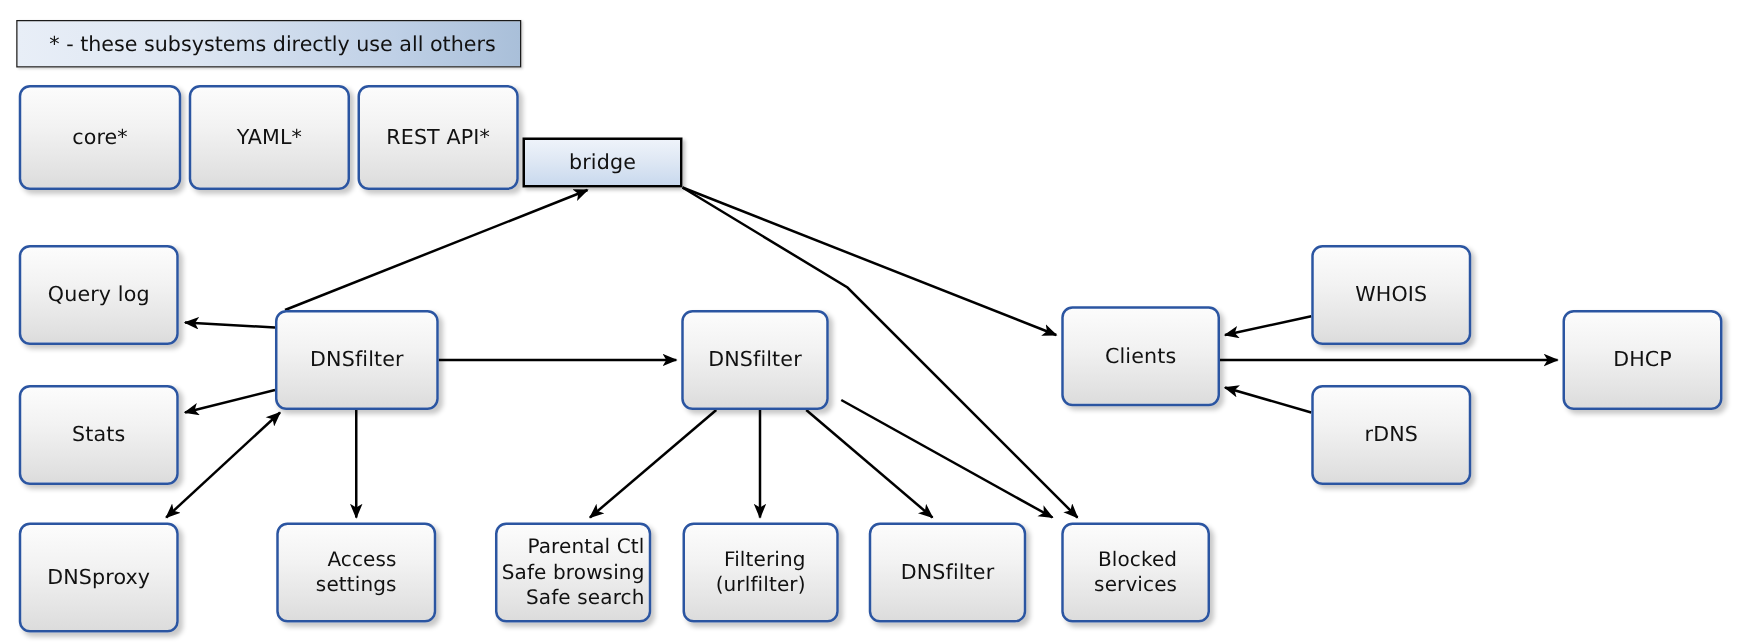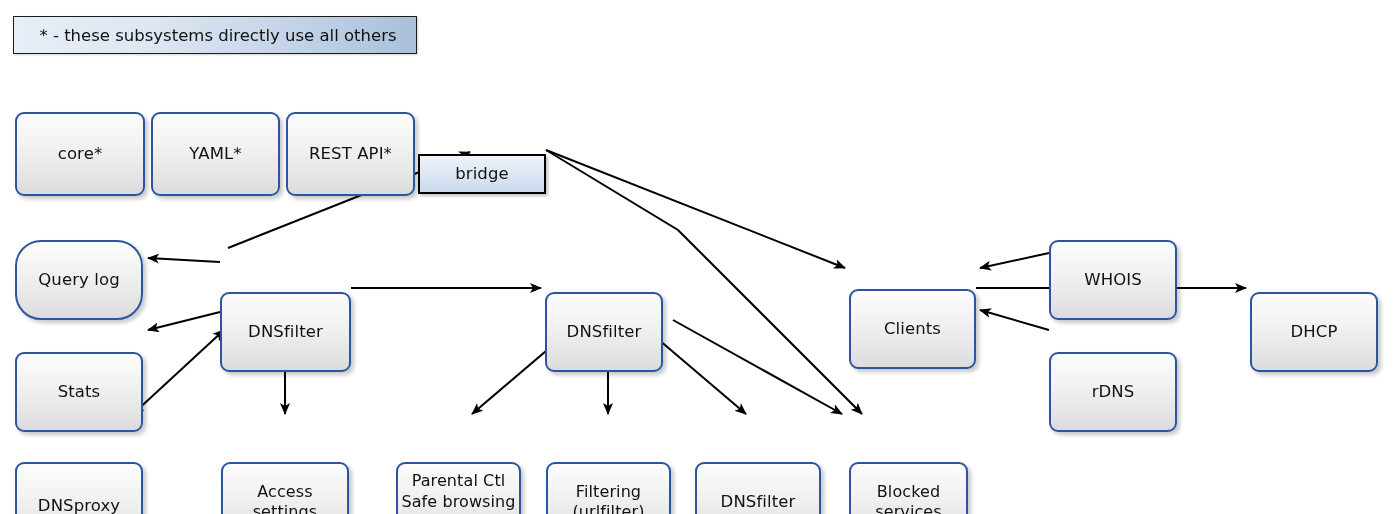--- a/index.html
+++ b/index.html
@@ -28,32 +28,31 @@
     pointer-events: none;
     z-index: 1;
   }
   
   .node {
     position: absolute;
     box-sizing: border-box;
     display: flex;
     align-items: center;
     justify-content: center;
-    text-align: center;
+    text-align: right;
     border: 2px solid #2b55a1;
     border-radius: 9px;
     background: linear-gradient(to bottom, #fcfcfc 0%, #f2f2f2 40%, #e2e2e2 85%, #dcdcdc 100%);
     box-shadow: 3px 3px 4px rgba(0,0,0,0.22);
     color: #111111;
     font-size: 16.5px;
     line-height: 1.28;
     z-index: 2;
     white-space: pre-line;
     letter-spacing: 0.1px;
-    margin-top: 44px;
   }
   .node.small-text {
     font-size: 16px;
   }
   
   .node.bridge {
     border: 2px solid #000000;
     border-radius: 0;
     background: linear-gradient(to bottom, #eef3fa 0%, #dfe8f4 45%, #c9d9ee 100%);
     box-shadow: 2px 2px 3px rgba(0,0,0,0.25);
@@ -123,21 +122,21 @@
 
   <div class="legend-box" id="legend-box" style="left: 13px; top: 16px; width: 404px; height: 38px;">
     <span>* - these subsystems directly use all others</span>
   </div>
 
   <div id="nodes-layer">
       <div class="node" id="node-core" style="left: 15px; top: 68px; width: 130px; height: 84px;"><span>core*</span></div>
       <div class="node" id="node-yaml" style="left: 151px; top: 68px; width: 129px; height: 84px;"><span>YAML*</span></div>
       <div class="node" id="node-restapi" style="left: 286px; top: 68px; width: 129px; height: 84px;"><span>REST API*</span></div>
       <div class="node bridge" id="node-bridge" style="left: 418px; top: 110px; width: 128px; height: 40px;"><span>bridge</span></div>
-      <div class="node" id="node-querylog" style="left: 15px; top: 196px; width: 128px; height: 80px; border-radius: 26px;"><span>Query log</span></div>
+      <div class="node" id="node-querylog" style="left: 15px; top: 196px; width: 128px; height: 80px;"><span>Query log</span></div>
       <div class="node" id="node-stats" style="left: 15px; top: 308px; width: 128px; height: 80px;"><span>Stats</span></div>
       <div class="node" id="node-dnsproxy" style="left: 15px; top: 418px; width: 128px; height: 88px;"><span>DNSproxy</span></div>
       <div class="node" id="node-dnsforward" style="left: 220px; top: 248px; width: 131px; height: 80px;"><span>DNSfilter</span></div>
       <div class="node small-text" id="node-access" style="left: 221px; top: 418px; width: 128px; height: 80px;"><span>Access
 settings</span></div>
       <div class="node" id="node-dnsfilter" style="left: 545px; top: 248px; width: 118px; height: 80px;"><span>DNSfilter</span></div>
       <div class="node small-text" id="node-parental" style="left: 396px; top: 418px; width: 125px; height: 80px;"><span>Parental Ctl
 Safe browsing
 Safe search</span></div>
       <div class="node small-text" id="node-filtering" style="left: 546px; top: 418px; width: 125px; height: 80px;"><span>Filtering

